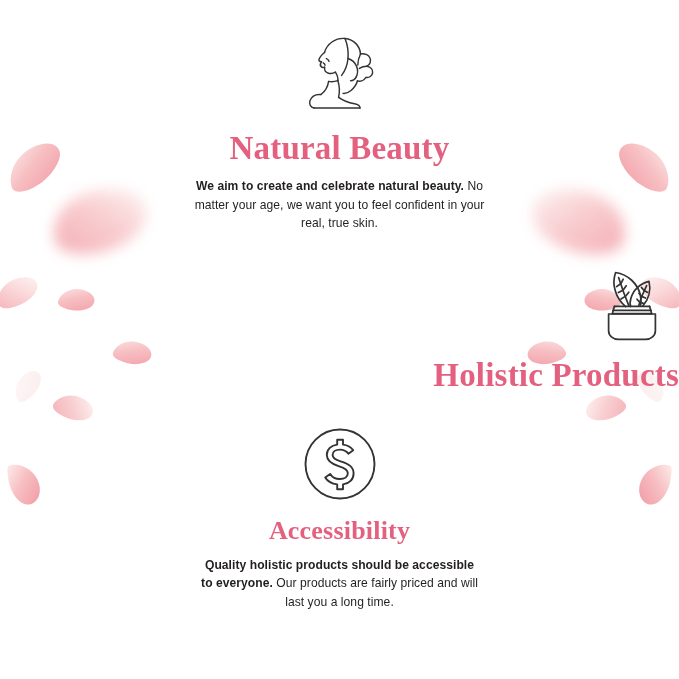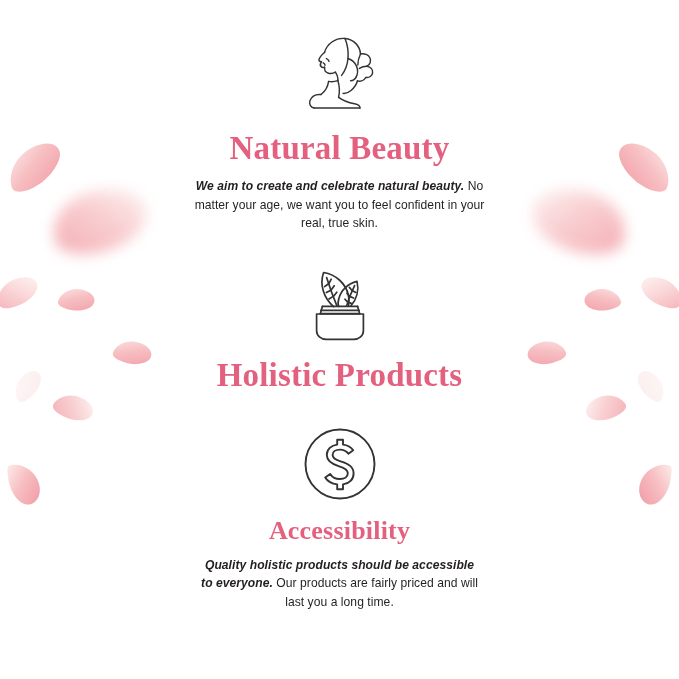--- a/index.html
+++ b/index.html
@@ -59,29 +59,29 @@
     letter-spacing:0.2px;
     line-height:1.0;
   }
   .feature-body {
     color:#231f20;
     font-size:12.1px;
     line-height:1.53;
     max-width:296px;
     letter-spacing:0.05px;
   }
-  .feature-body .lead { font-weight:bold;font-style:italic; }
+  .feature-body .lead { font-weight:bold; }
 
   
   #feature-natural         { margin-top:34px;align-items:center; }
   #feature-natural  .feature-icon   { height:78px; }
   #feature-natural  .feature-title  { font-size:33px; margin-top:20px; }
   #feature-natural  .feature-body   { margin-top:12px; max-width:300px; }
 
-  #feature-holistic        { margin-top:34px; }
+  #feature-holistic        { margin-top:34px;align-items:flex-end; }
   #feature-holistic .feature-icon   { height:76px; }
   #feature-holistic .feature-title  { font-size:33px; margin-top:16px; }
   #feature-holistic .feature-body   { margin-top:12px; max-width:290px; }
 
   #feature-accessibility   { margin-top:33px; }
   #feature-accessibility .feature-icon  { height:78px; }
   #feature-accessibility .feature-title { font-size:26px; margin-top:15px; }
   #feature-accessibility .feature-body  { margin-top:12px; max-width:280px; }
 </style>
 </head>

